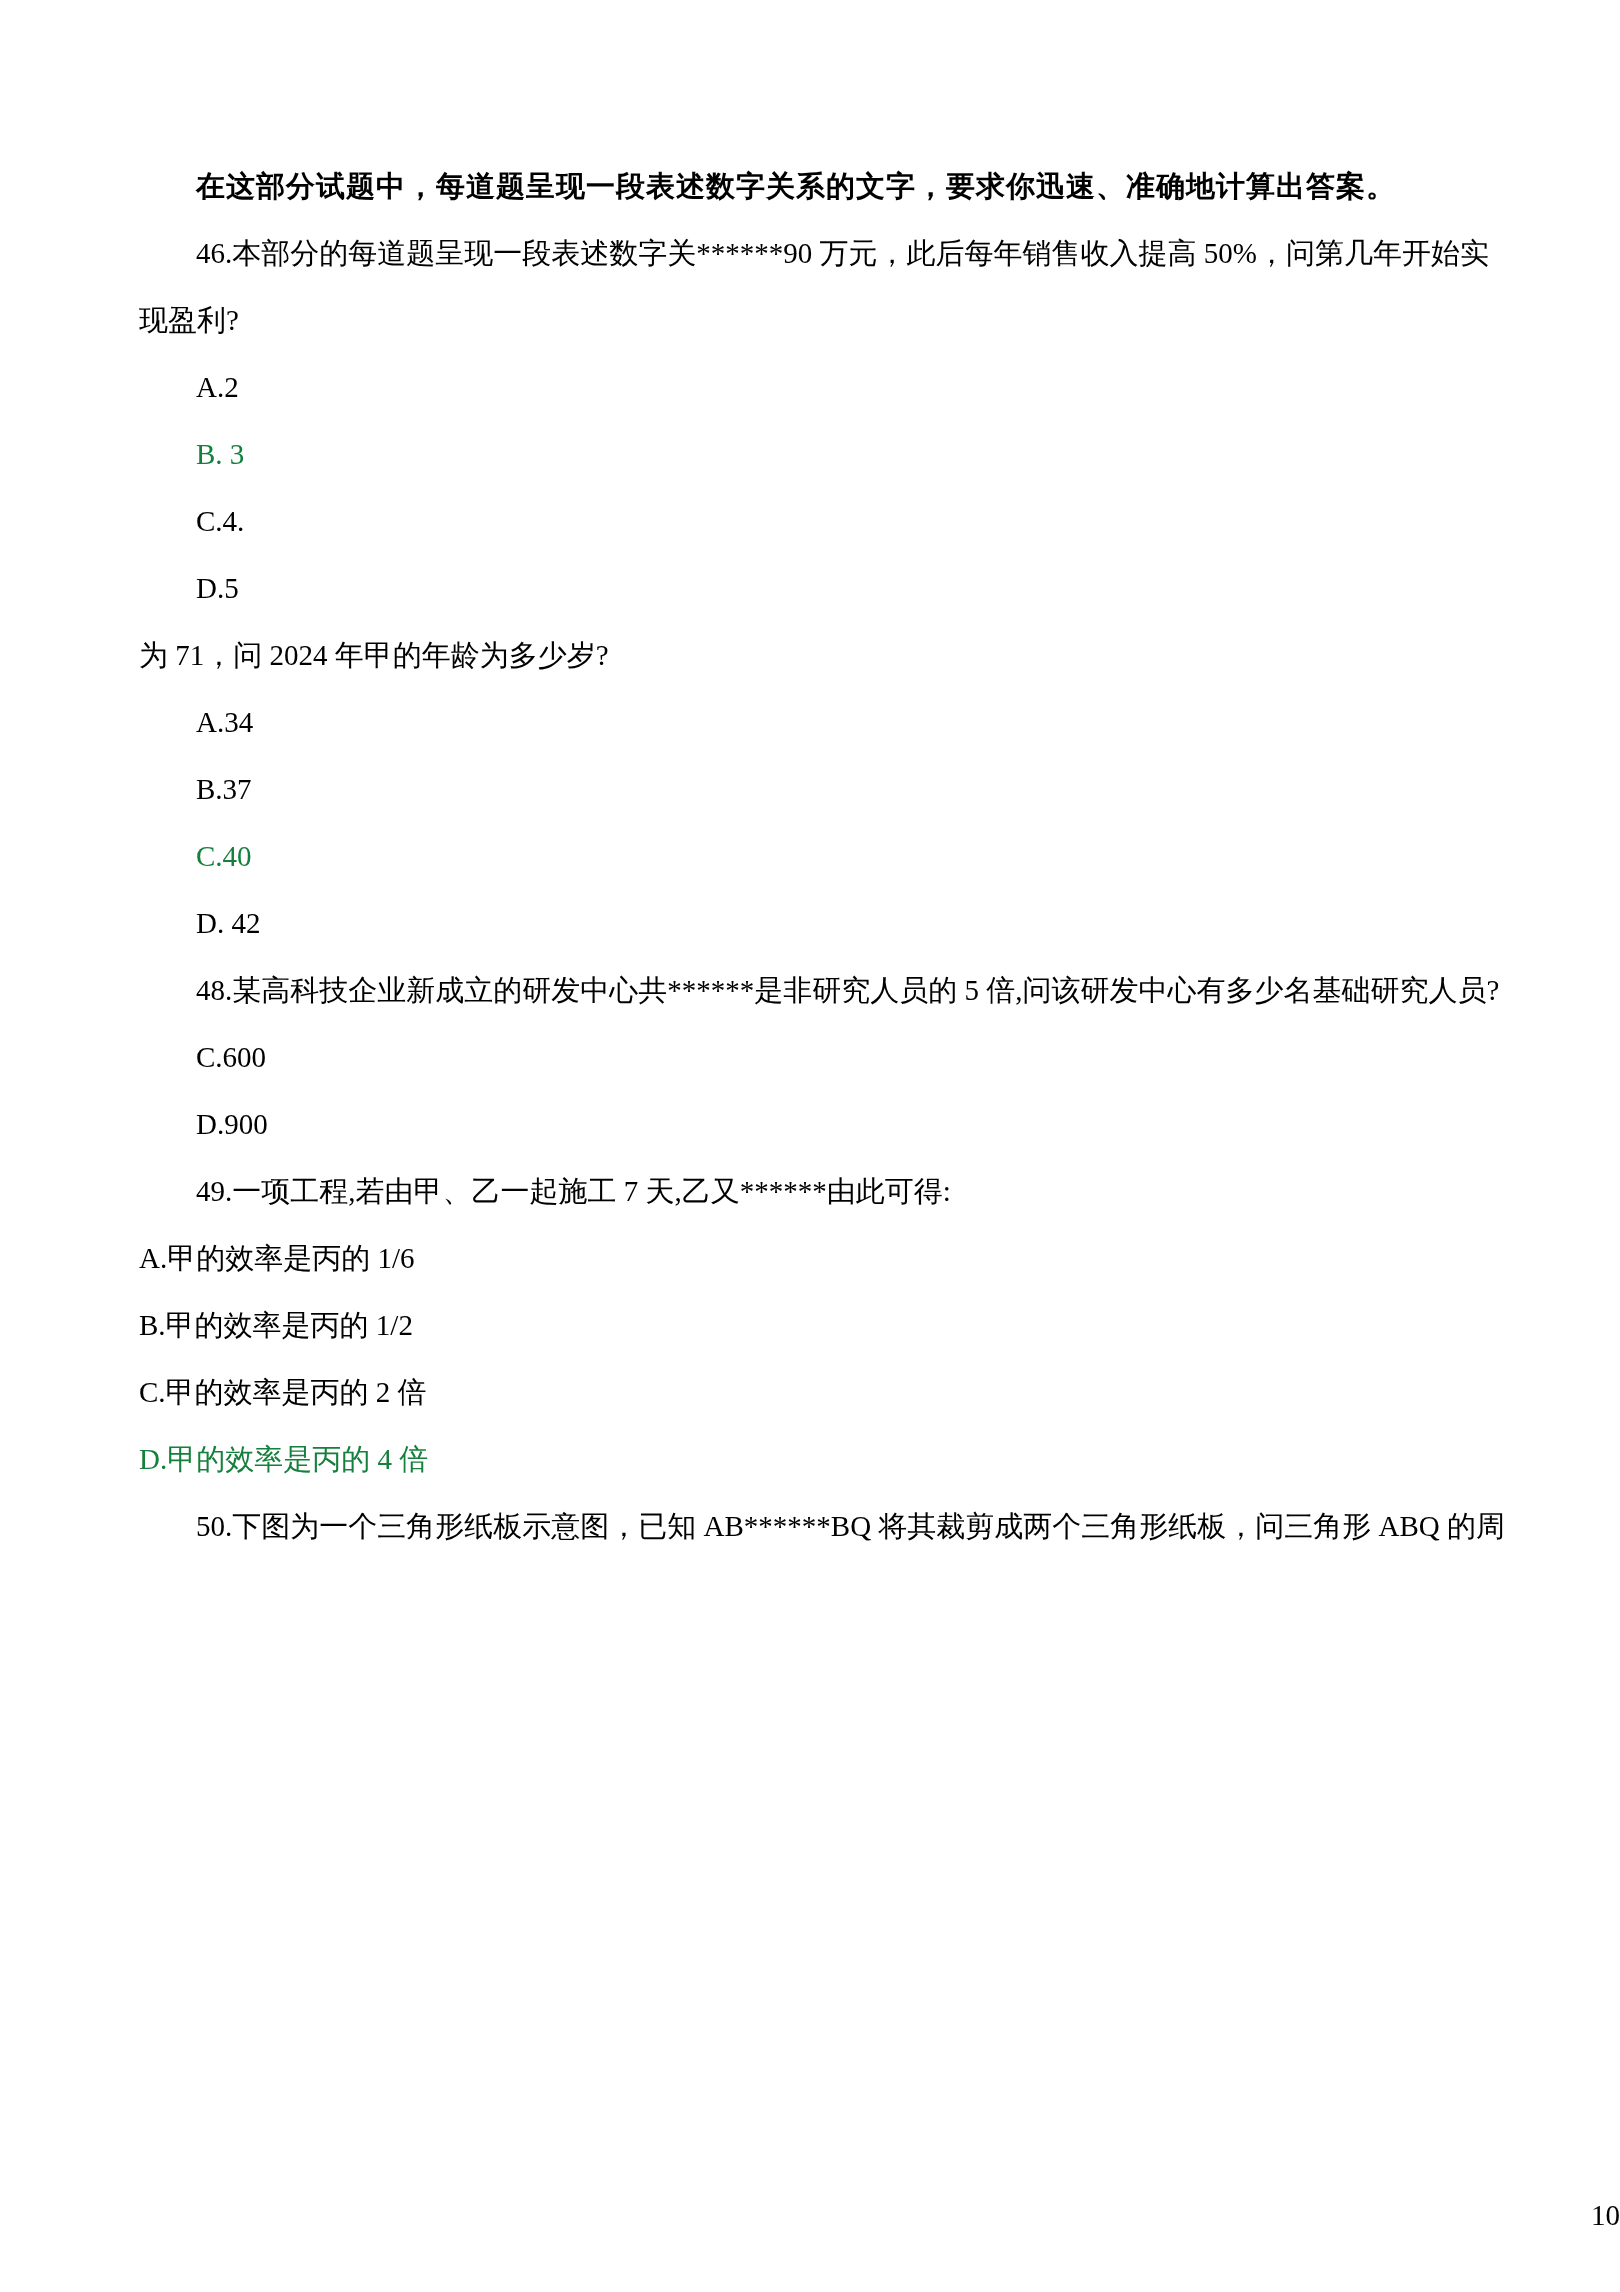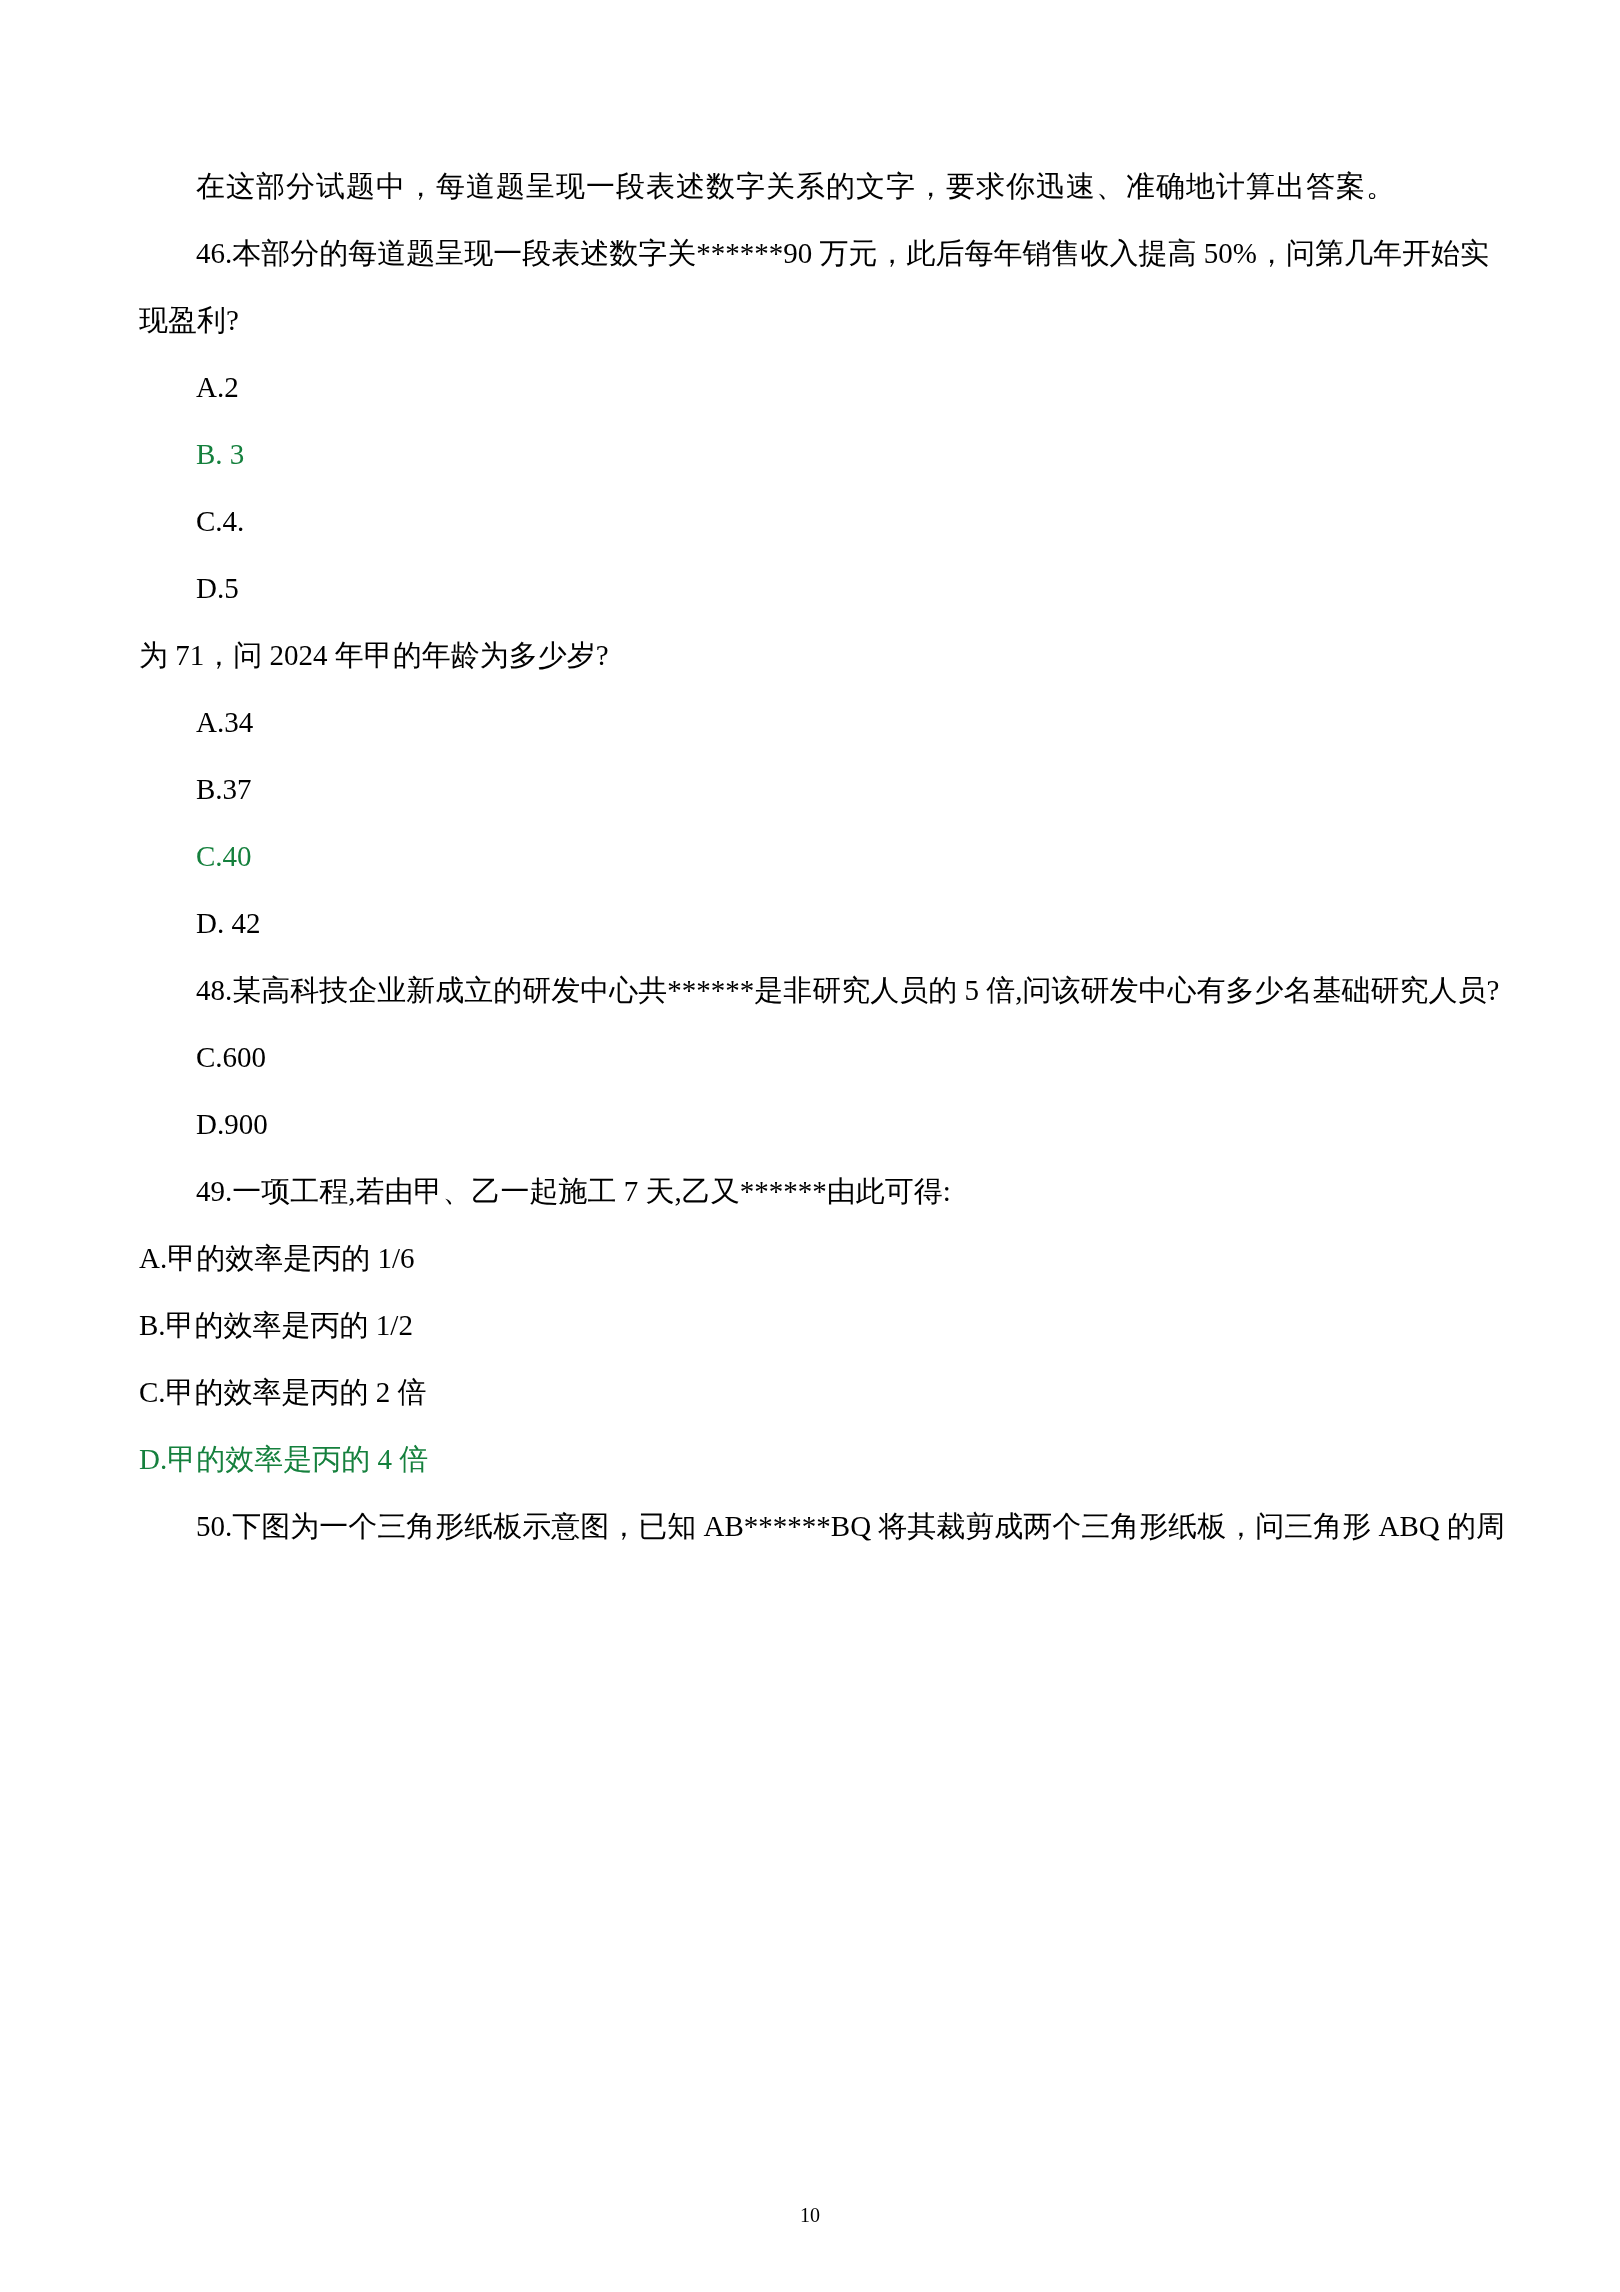--- a/index.html
+++ b/index.html
@@ -22,32 +22,32 @@
   .line {
     line-height: 67px;
     height: 67px;
     white-space: pre;
     text-align: left;
     overflow: visible;
   }
   .indent { padding-left: 57px; }
   .hei {
     font-family: "Liberation Sans", "DejaVu Sans", sans-serif;
-    font-weight: 400;
+    font-weight: 700;
     letter-spacing: 1px;
   }
   .red { color: #15803d; }
   .page-number {
     position: absolute;
     top: 2196px;
     left: 0;
     width: 100%;
-    text-align: center;
+    text-align: right;
     line-height: 39px;
-    font-size: 20px;
+    font-size: 29px;
   }
 </style>
 </head>
 <body>
 
 <div class="page">
   <div class="content">
 
     <div class="line indent hei">在这部分试题中，每道题呈现一段表述数字关系的文字，要求你迅速、准确地计算出答案。</div>
 

